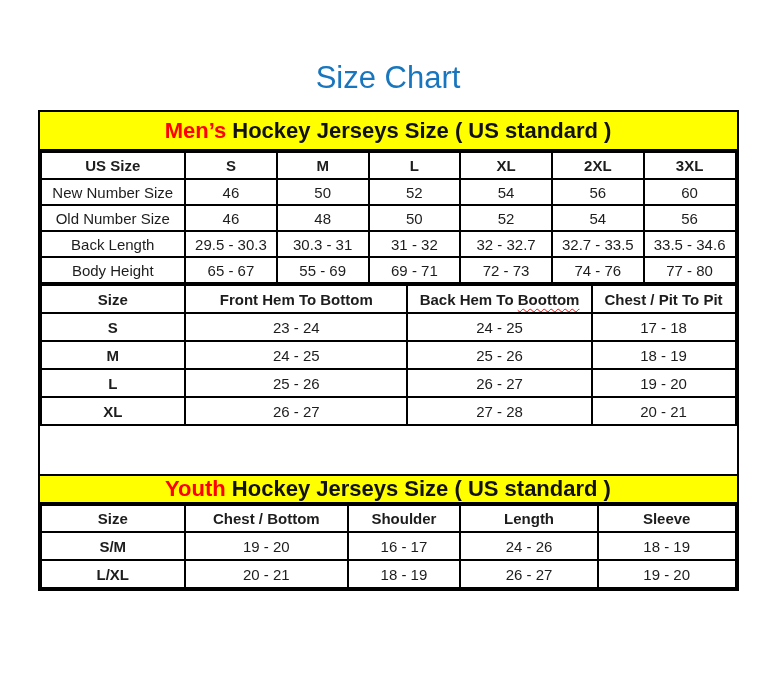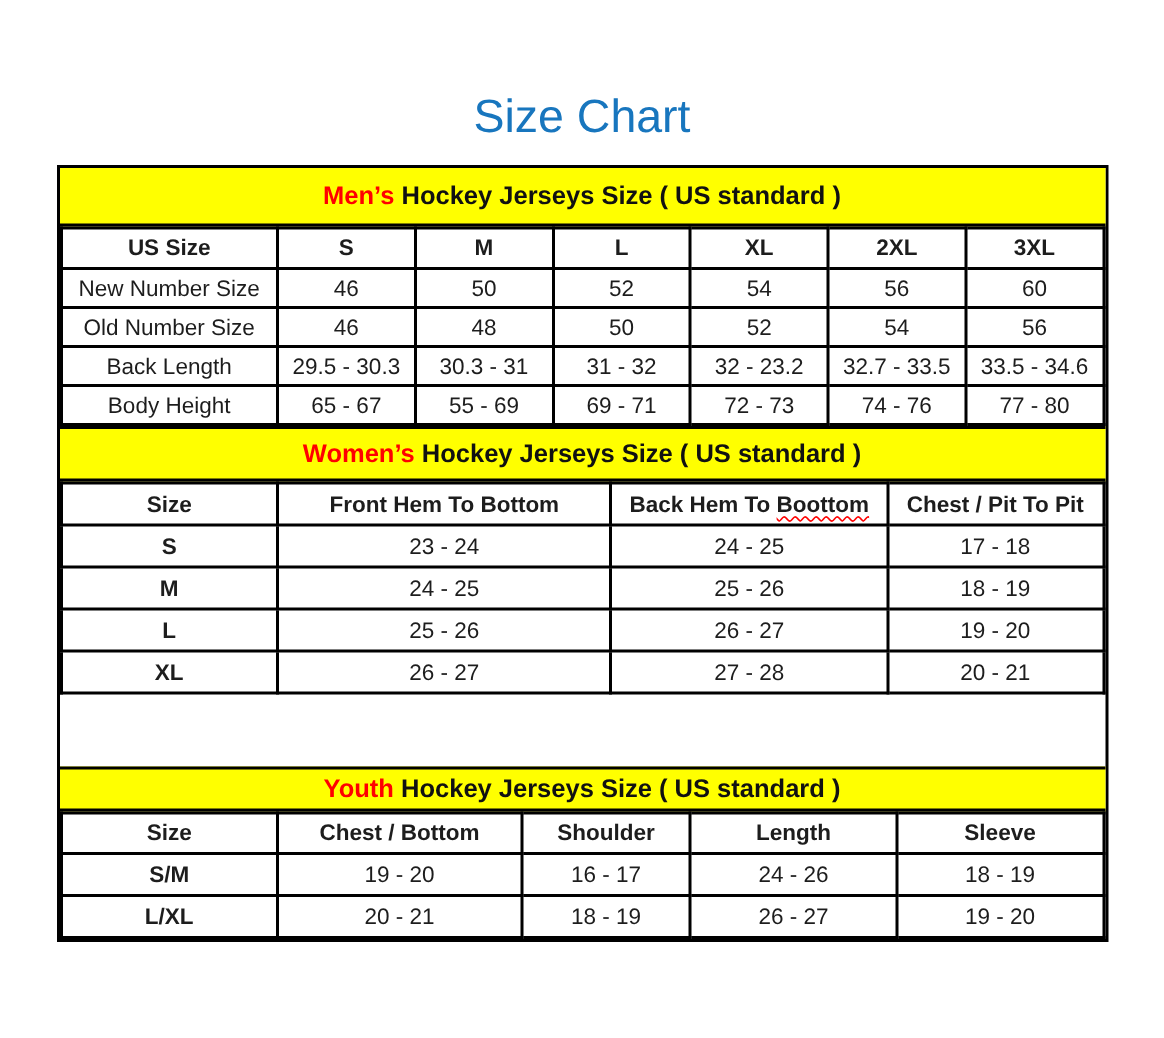--- a/index.html
+++ b/index.html
@@ -25,21 +25,21 @@
     width: 697px;
     margin: 14px auto 0 auto;
     border: 2px solid var(--color-border, #000);
   }
   .band {
     background: var(--color-band, #FFFF00);
     display: flex;
     align-items: center;
     justify-content: center;
     font-weight: bold;
-    font-size: 17px;
+    font-size: 22px;
     color: #111;
     border-bottom: 2px solid var(--color-border, #000);
   }
   .section + .section .band {
     border-top: 2px solid var(--color-border, #000);
   }
   .band-lg { height: 37px; }
   .band-md { height: 33px; }
   .band-sm { height: 26px; margin-top: 48px; }
   .accent {
@@ -127,41 +127,38 @@
         <td>50</td>
         <td>52</td>
         <td>54</td>
         <td>56</td>
       </tr>
       <tr>
         <td>Back Length</td>
         <td>29.5 - 30.3</td>
         <td>30.3 - 31</td>
         <td>31 - 32</td>
-        <td>32 - 23.2</td>
+        <td>32 - 32.7</td>
         <td>32.7 - 33.5</td>
         <td>33.5 - 34.6</td>
       </tr>
       <tr>
         <td>Body Height</td>
         <td>65 - 67</td>
         <td>55 - 69</td>
         <td>69 - 71</td>
         <td>72 - 73</td>
         <td>74 - 76</td>
         <td>77 - 80</td>
       </tr>
     </tbody>
       </table>
   </section>
 
   <section class="section">
-    <div class="band band-md">
-      <span><span class="accent">Women’s</span><span> Hockey Jerseys Size ( US standard )</span></span>
-    </div>
     <table class="t-women">
       <colgroup>
         <col style="width:20.8%">
           <col style="width:32%">
           <col style="width:26.5%">
           <col style="width:20.7%">
       </colgroup>
       <tbody>
           <tr>
         <th>Size</th>

